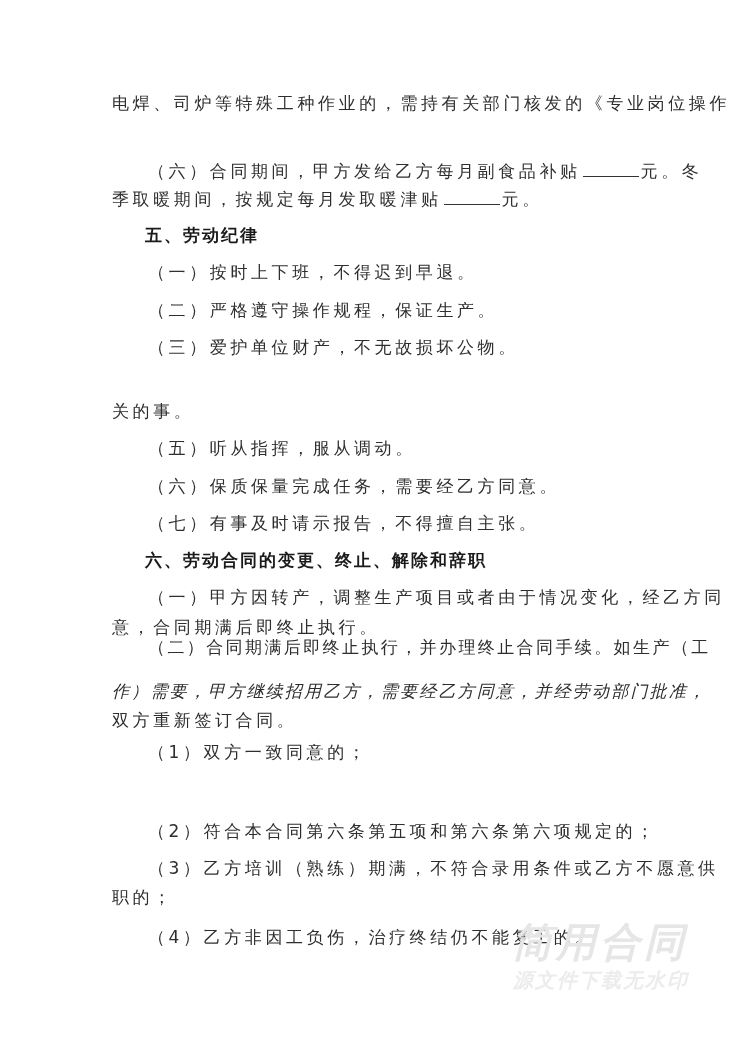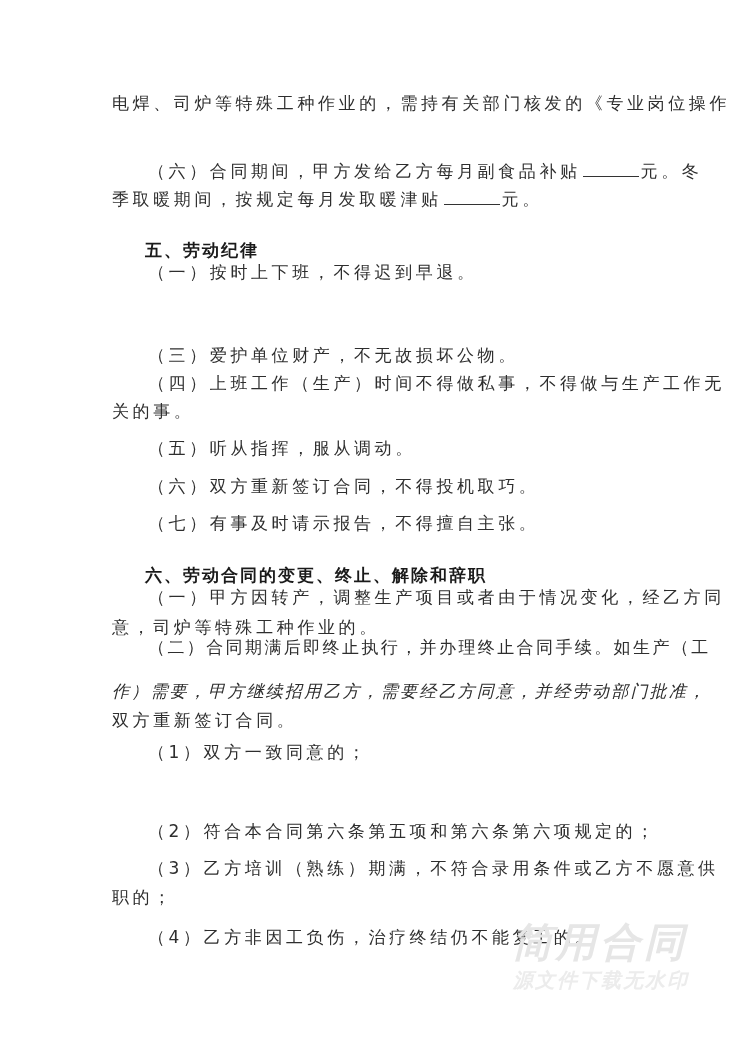--- a/index.html
+++ b/index.html
@@ -15,21 +15,21 @@
     position: absolute;
     left: 112px;
     width: 520px;
     font-size: 17px;
     line-height: 22px;
     letter-spacing: 3.6px;
     white-space: nowrap;
     color: #2e2e2e;
   }
   .indent { left: 148px; }
-  .heading { font-weight: bold; left: 145px; letter-spacing: 2px; color: #1a1a1a; margin-top: 15px; }
+  .heading { font-weight: bold; left: 145px; letter-spacing: 2px; color: #1a1a1a; }
   .blank {
     display: inline-block;
     width: 56px;
     border-bottom: 1.3px solid #333;
     height: 15px;
     vertical-align: baseline;
     margin: 0 2px;
   }
   .wm1 {
     position: absolute; left: 512px; top: 915px;
@@ -52,31 +52,31 @@
   <div class="line indent" style="top:160px; left:148px;">
     <span>（六）合同期间，甲方发给乙方每月副食品补贴</span><span class="blank"></span><span>元。冬</span>
   </div>
   <div class="line" style="top:188px">
     <span>季取暖期间，按规定每月发取暖津贴</span><span class="blank"></span><span>元。</span>
   </div>
 
   <div class="line heading" style="top:224px">五、劳动纪律</div>
 
   <div class="line indent" style="top:261px">（一）按时上下班，不得迟到早退。</div>
-  <div class="line indent" style="top:344px">（三）爱护单位财产，不无故损坏公物。</div>
-  <div class="line indent" style="top:372px">（四）上班工作（生产）时间不得做私事，不得做与生产工作无</div>
+  <div class="line indent" style="top:299px">（二）严格遵守操作规程，保证生产。</div>
+  <div class="line indent" style="top:336px">（三）爱护单位财产，不无故损坏公物。</div>
   <div class="line" style="top:400px">关的事。</div>
   <div class="line indent" style="top:437px">（五）听从指挥，服从调动。</div>
-  <div class="line indent" style="top:475px">（六）双方重新签订合同，不得投机取巧。</div>
+  <div class="line indent" style="top:475px">（六）保质保量完成任务，需要经乙方同意。</div>
   <div class="line indent" style="top:512px">（七）有事及时请示报告，不得擅自主张。</div>
 
   <div class="line heading" style="top:549px">六、劳动合同的变更、终止、解除和辞职</div>
 
   <div class="line indent" style="top:586px">（一）甲方因转产，调整生产项目或者由于情况变化，经乙方同</div>
-  <div class="line" style="top:616px">意，司炉等特殊工种作业的。</div>
+  <div class="line" style="top:616px">意，合同期满后即终止执行。</div>
 
   <div class="line indent" style="top:636px; letter-spacing:2.4px;">（二）合同期满后即终止执行，并办理终止合同手续。如生产（工</div>
   <div class="line" style="top:680px; letter-spacing:2.2px;font-style:italic;">作）需要，甲方继续招用乙方，需要经乙方同意，并经劳动部门批准，</div>
   <div class="line" style="top:709px">双方重新签订合同。</div>
 
   <div class="line indent" style="top:741px">（1）双方一致同意的；</div>
   <div class="line indent" style="top:820px">（2）符合本合同第六条第五项和第六条第六项规定的；</div>
   <div class="line indent" style="top:857px">（3）乙方培训（熟练）期满，不符合录用条件或乙方不愿意供</div>
   <div class="line" style="top:886px">职的；</div>
   <div class="line indent" style="top:926px">（4）乙方非因工负伤，治疗终结仍不能复工的。</div>

